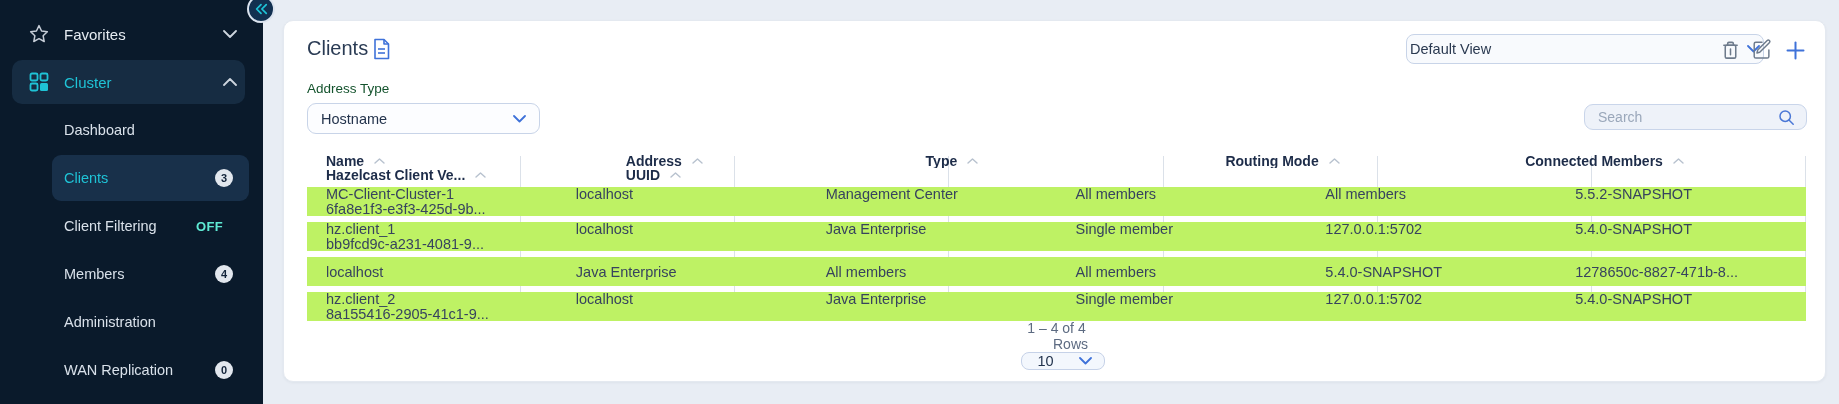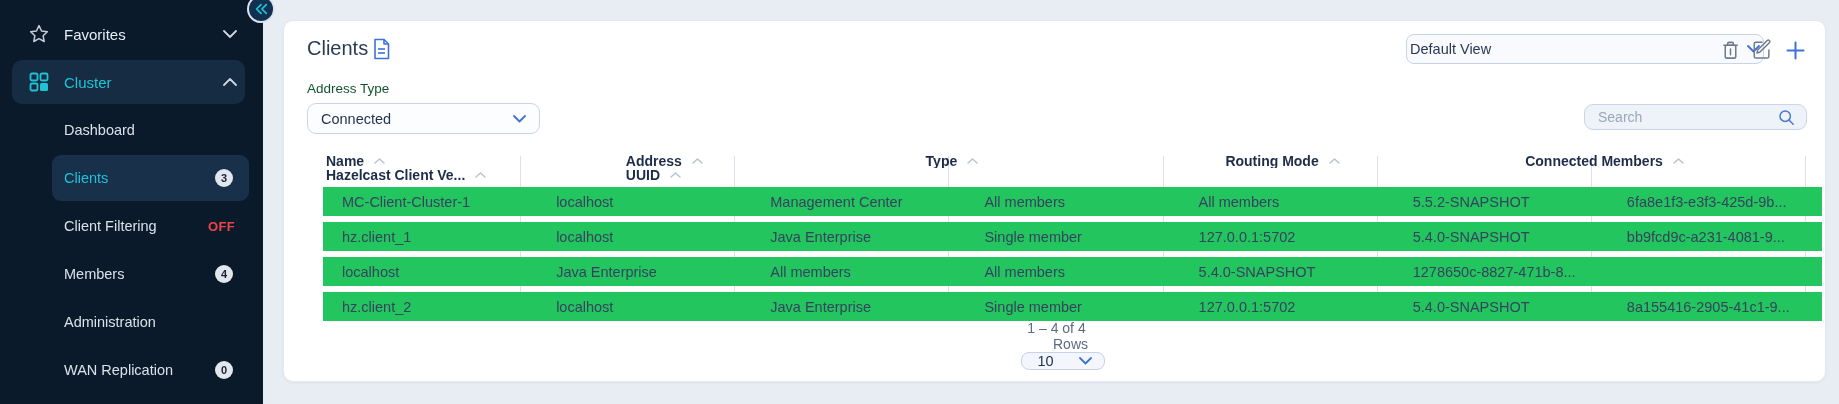--- a/index.html
+++ b/index.html
@@ -35,22 +35,22 @@
     content:"";position:absolute;left:52px;right:14px;top:1px;bottom:1px;
     background:#18304a;border-radius:9px;
   }
   .sub-item.selected .sub-label{color:#1fc3d6;}
   .badge{
     margin-left:auto;min-width:18px;height:18px;border-radius:50%;
     background:#e2e7ee;color:#13243a;font-size:11px;font-weight:bold;
     display:flex;align-items:center;justify-content:center;margin-right:2px;
   }
   .status-off{
-    margin-left:auto;color:#ef4444;font-size:13px;font-weight:bold;
-    letter-spacing:.3px;margin-right:0px;
+    margin-left:auto;color:#5eead4;font-size:13px;font-weight:bold;
+    letter-spacing:.3px;margin-right:12px;
   }
   
   .main{position:absolute;left:263px;top:0;width:1576px;height:404px;background:#e8edf4;}
   .collapse-btn{
     position:absolute;left:-16px;top:-5px;width:28px;height:28px;border-radius:50%;
     background:#123050;border:2px solid #dbe3ee;box-sizing:border-box;
     display:flex;align-items:center;justify-content:center;cursor:pointer;z-index:5;
   }
   .card{
     position:absolute;left:20px;top:20px;width:1543px;height:362px;
@@ -92,22 +92,22 @@
   .thead{
     position:absolute;left:0;top:0;width:100%;height:28px;
     display:grid;grid-template-columns:repeat(5,1fr);
   }
   .th{
     display:flex;align-items:center;padding-left:19px;box-sizing:border-box;
     font-size:14px;font-weight:bold;color:#1d2c49;cursor:pointer;white-space:nowrap;overflow:hidden;
   }
   .th svg{margin-left:10px;flex:none;}
   .tr{
-    position:absolute;left:16px;width:100%;height:29px;background:#22c55e;
-    display:grid;grid-template-columns:repeat(7,1fr);cursor:pointer;
+    position:absolute;left:0;width:100%;height:29px;background:#bef264;
+    display:grid;grid-template-columns:repeat(6,1fr);cursor:pointer;
   }
   .td{
     display:flex;align-items:center;padding-left:19px;box-sizing:border-box;
     font-size:14.5px;color:#37435e;white-space:nowrap;overflow:hidden;
   }
   
   .pagination{
     position:absolute;left:23px;top:308px;width:1499px;height:32px;
     display:flex;align-items:center;justify-content:center;flex-direction:column;
   }
@@ -237,21 +237,21 @@
       <span style="display:flex;">
         <svg width="21" height="21" viewBox="0 0 21 21">
           <line x1="10.5" y1="2.5" x2="10.5" y2="18.5" stroke="#3f72d9" stroke-width="2" stroke-linecap="round"></line>
           <line x1="2.5" y1="10.5" x2="18.5" y2="10.5" stroke="#3f72d9" stroke-width="2" stroke-linecap="round"></line>
         </svg>
       </span>
     </button>
 
     <div class="field-label">Address Type</div>
     <div class="hostname-select">
-      <span>Connected</span>
+      <span>Hostname</span>
       <span class="chev">
         <svg width="13" height="8" viewBox="0 0 13 8">
             <polyline points="1,1 6.5,6.5 12,1" fill="none" stroke="#3f72d9" stroke-width="1.8" stroke-linecap="round" stroke-linejoin="round"></polyline>
           </svg>
       </span>
     </div>
 
     <div class="search-wrap">
       <input type="text" placeholder="Search" style="">
       <span style="display:flex;">

